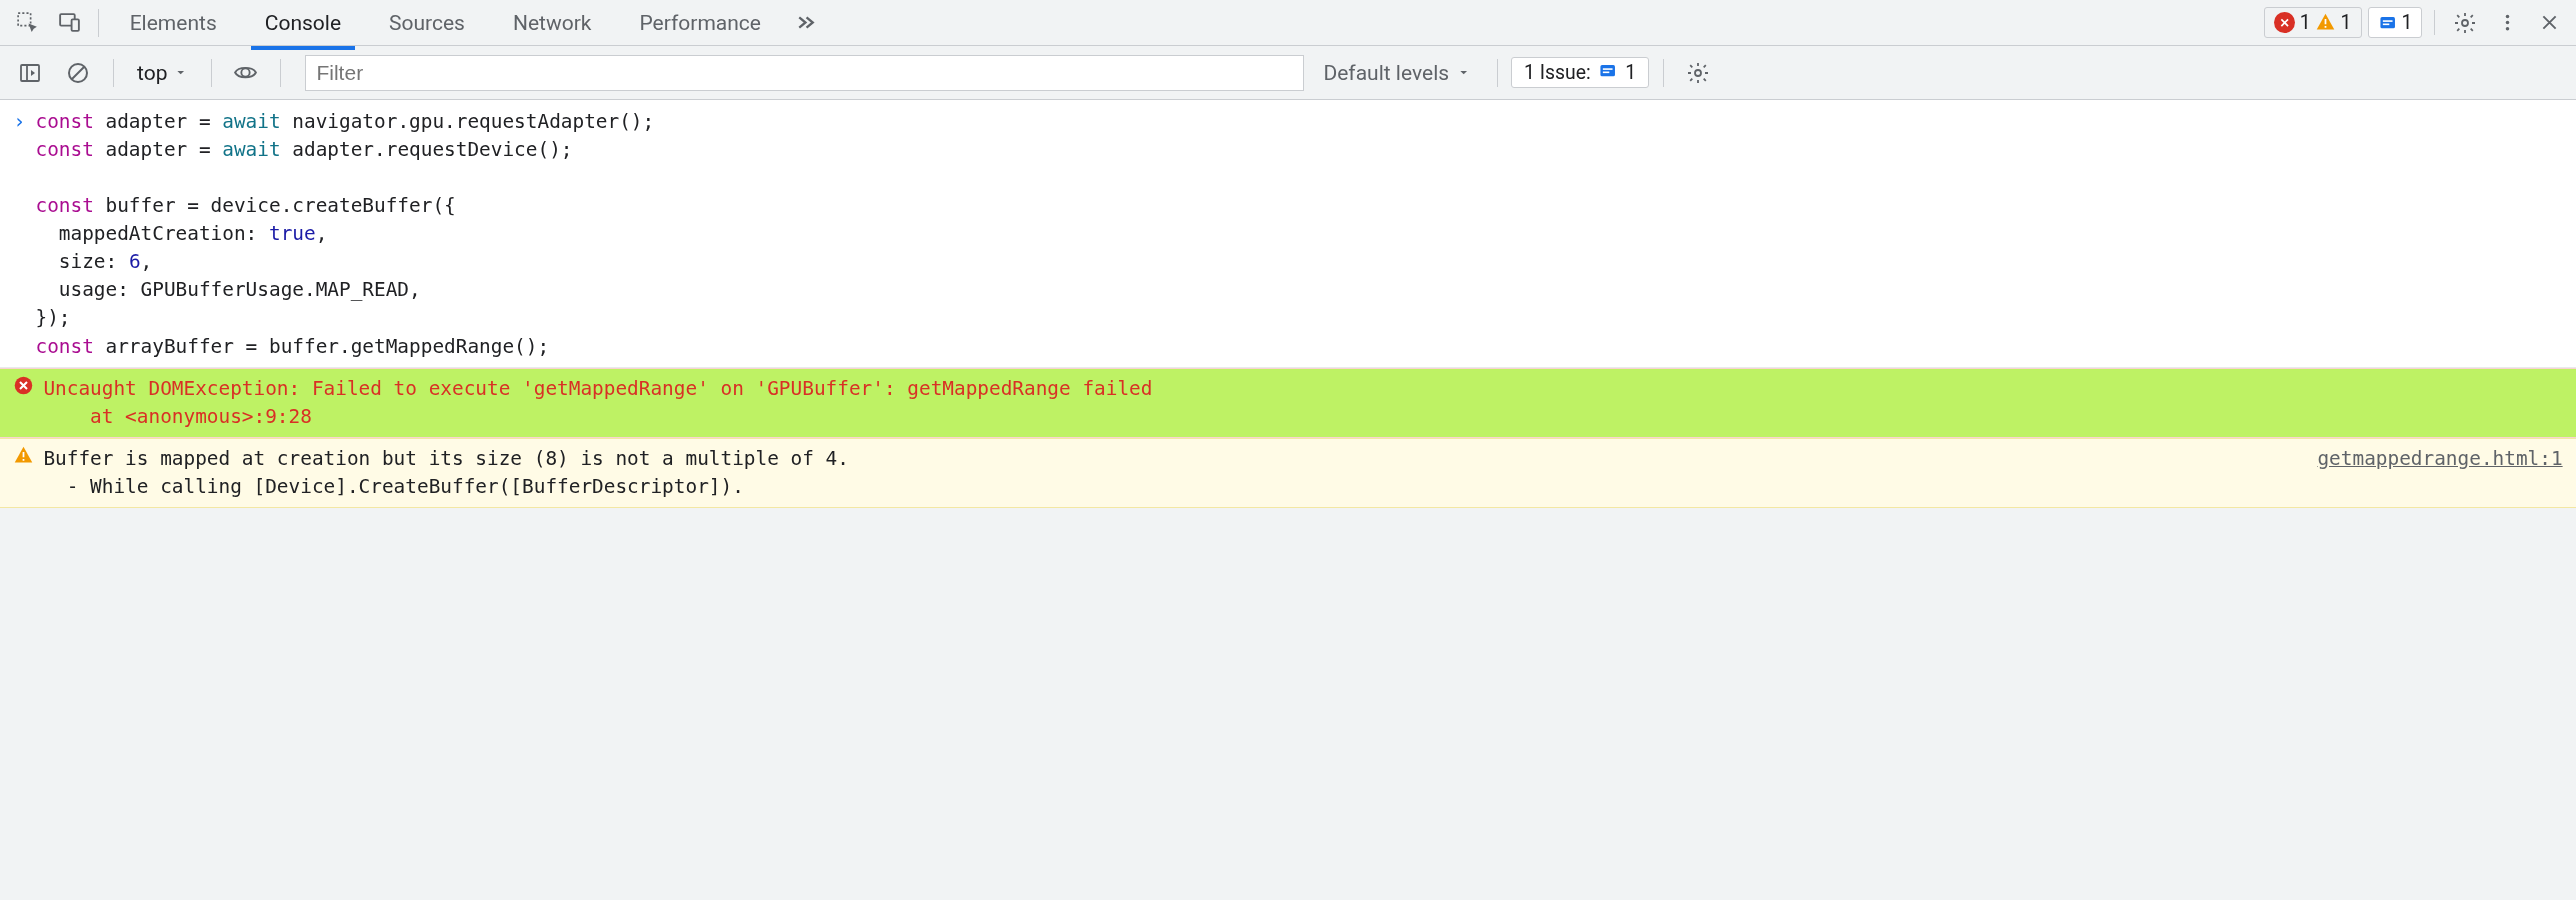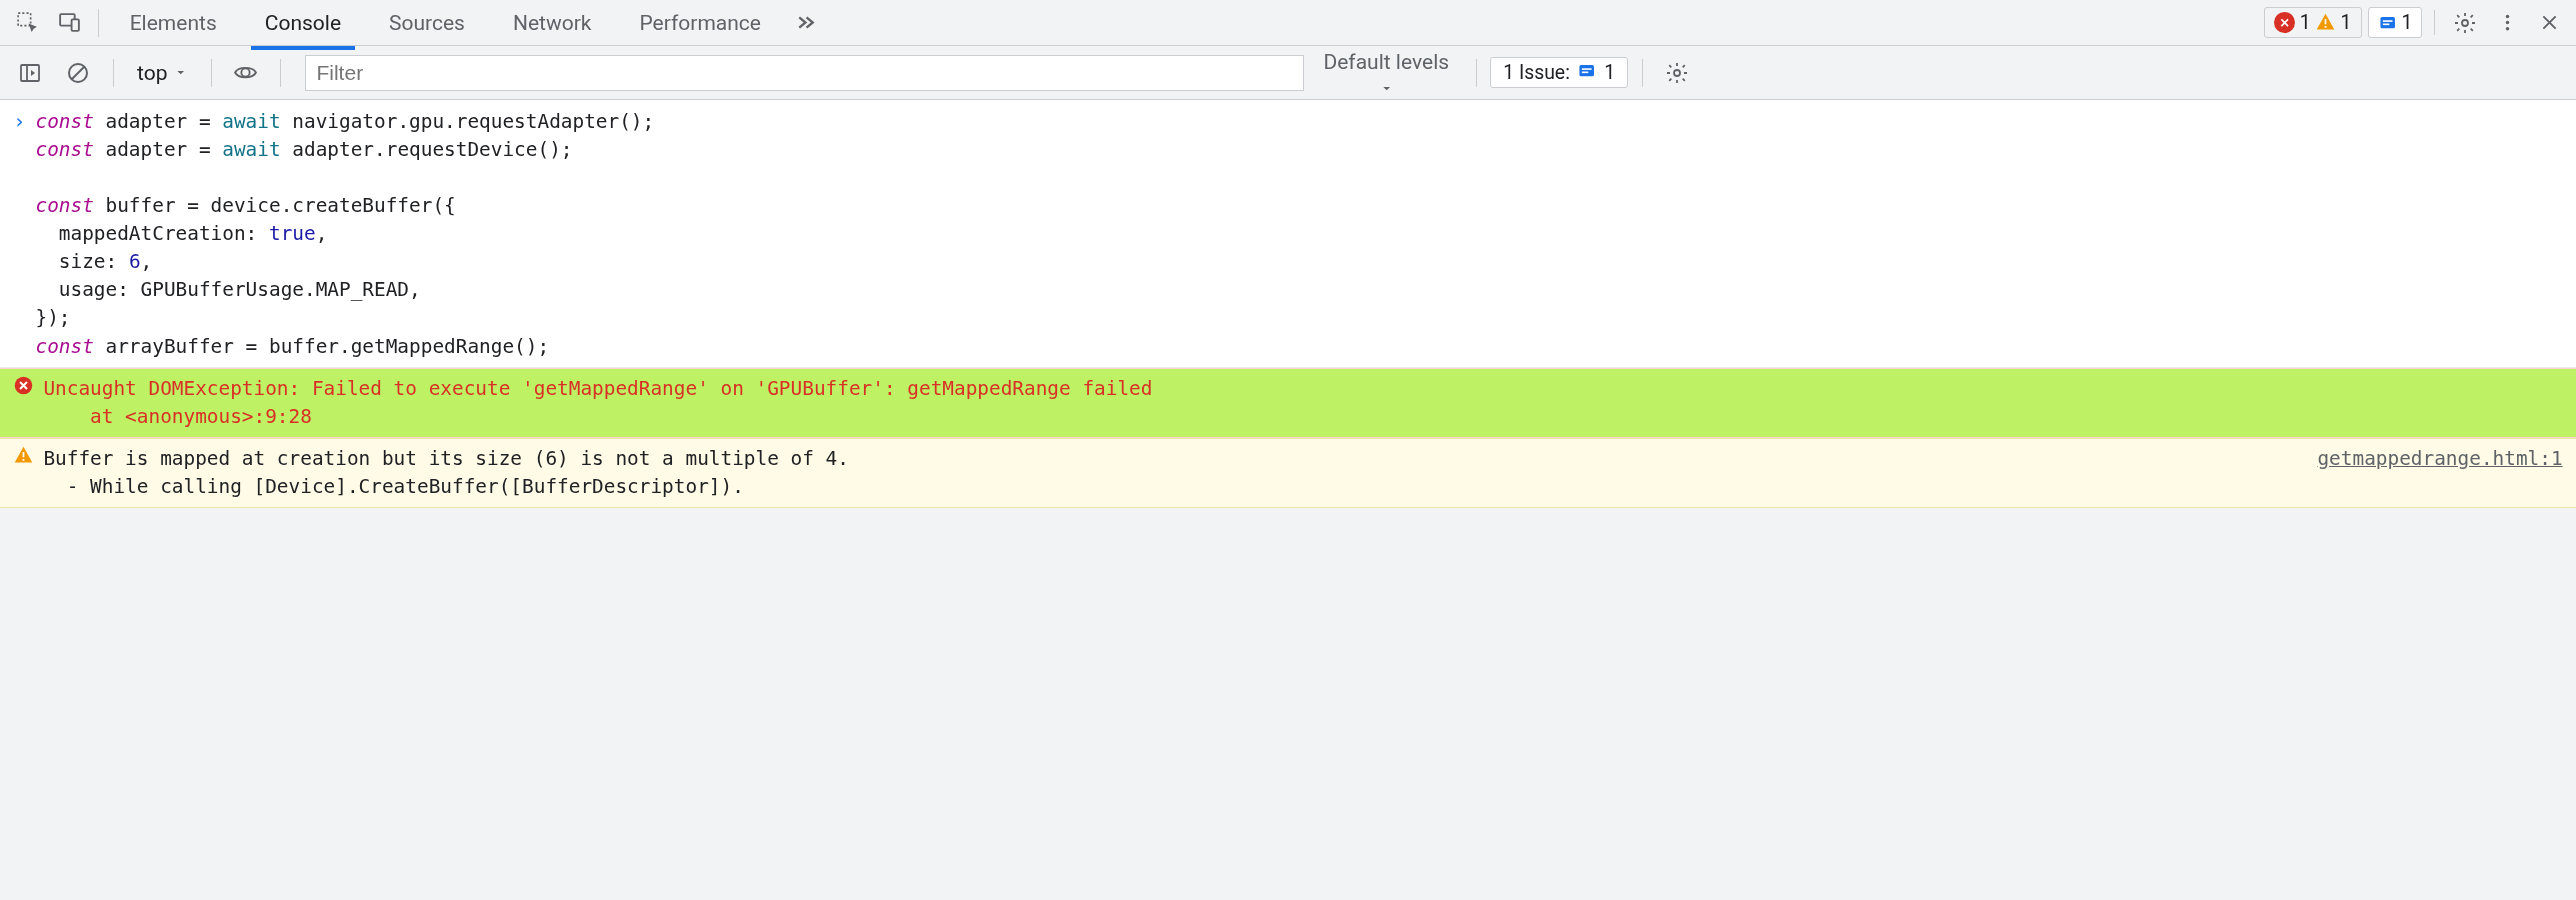--- a/index.html
+++ b/index.html
@@ -87,21 +87,20 @@
       padding: 0 10.4px;
       font-size: 21px;
       color: #5f6368;
       max-width: 999px;
       margin-left: 10.4px;
     }
     .levels {
       display: flex; align-items: center; gap: 7.5px;
       color: #5f6368; font-size: 21px;
       padding: 0 13.4px;
-      flex-direction: column;
     }
     .issue-badge {
       border: 0.7px solid #cacdd1; border-radius: 3px;
       padding: 3px 12px; background: #fff;
       display: flex; gap: 7.5px;
       font-size: 19.4px;
     }
 
     .console-body {
       background: #fff;
@@ -113,21 +112,21 @@
       display: flex;
       padding: 7.5px 13.4px 6px 13.4px;
       border-bottom: 0.7px solid #e8eaed;
     }
     .chevron {
       color: #1a73e8; margin-right: 10.4px;
       font-size: 19.4px;
       user-select: none;
     }
     .code { white-space: pre; }
-    .kw { color: #aa0d91; font-style: italic; }
+    .kw { color: #aa0d91; }
     .kw-teal { color: #117388; }
     .lit { color: #1a1aa6; }
     .num { color: #1a1aa6; }
 
     .entry-error {
       background: #bef264;
       border-top: 0.7px solid #f9d3d0;
       border-bottom: 0.7px solid #f9d3d0;
       display: flex;
       padding: 6px 13.4px;
@@ -331,18 +330,18 @@
   </div>
 
   <div class="entry-warn">
     <span class="warn-glyph">
       <svg width="21" height="21" viewBox="0 0 24 24">
           <path d="M12 2 L22 20 H2 Z" fill="#f29900"></path>
           <rect x="11" y="8" width="2" height="6" fill="#fff"></rect>
           <rect x="11" y="16" width="2" height="2" fill="#fff"></rect>
         </svg>
     </span>
-    <div class="msg"><span>Buffer is mapped at creation but its size (6) is not a multiple of 4.</span>
+    <div class="msg"><span>Buffer is mapped at creation but its size (8) is not a multiple of 4.</span>
 <span>  - While calling [Device].CreateBuffer([BufferDescriptor]).</span></div>
     <span class="src">getmappedrange.html:1</span>
   </div>
 </div>
 
 
 </body></html>

